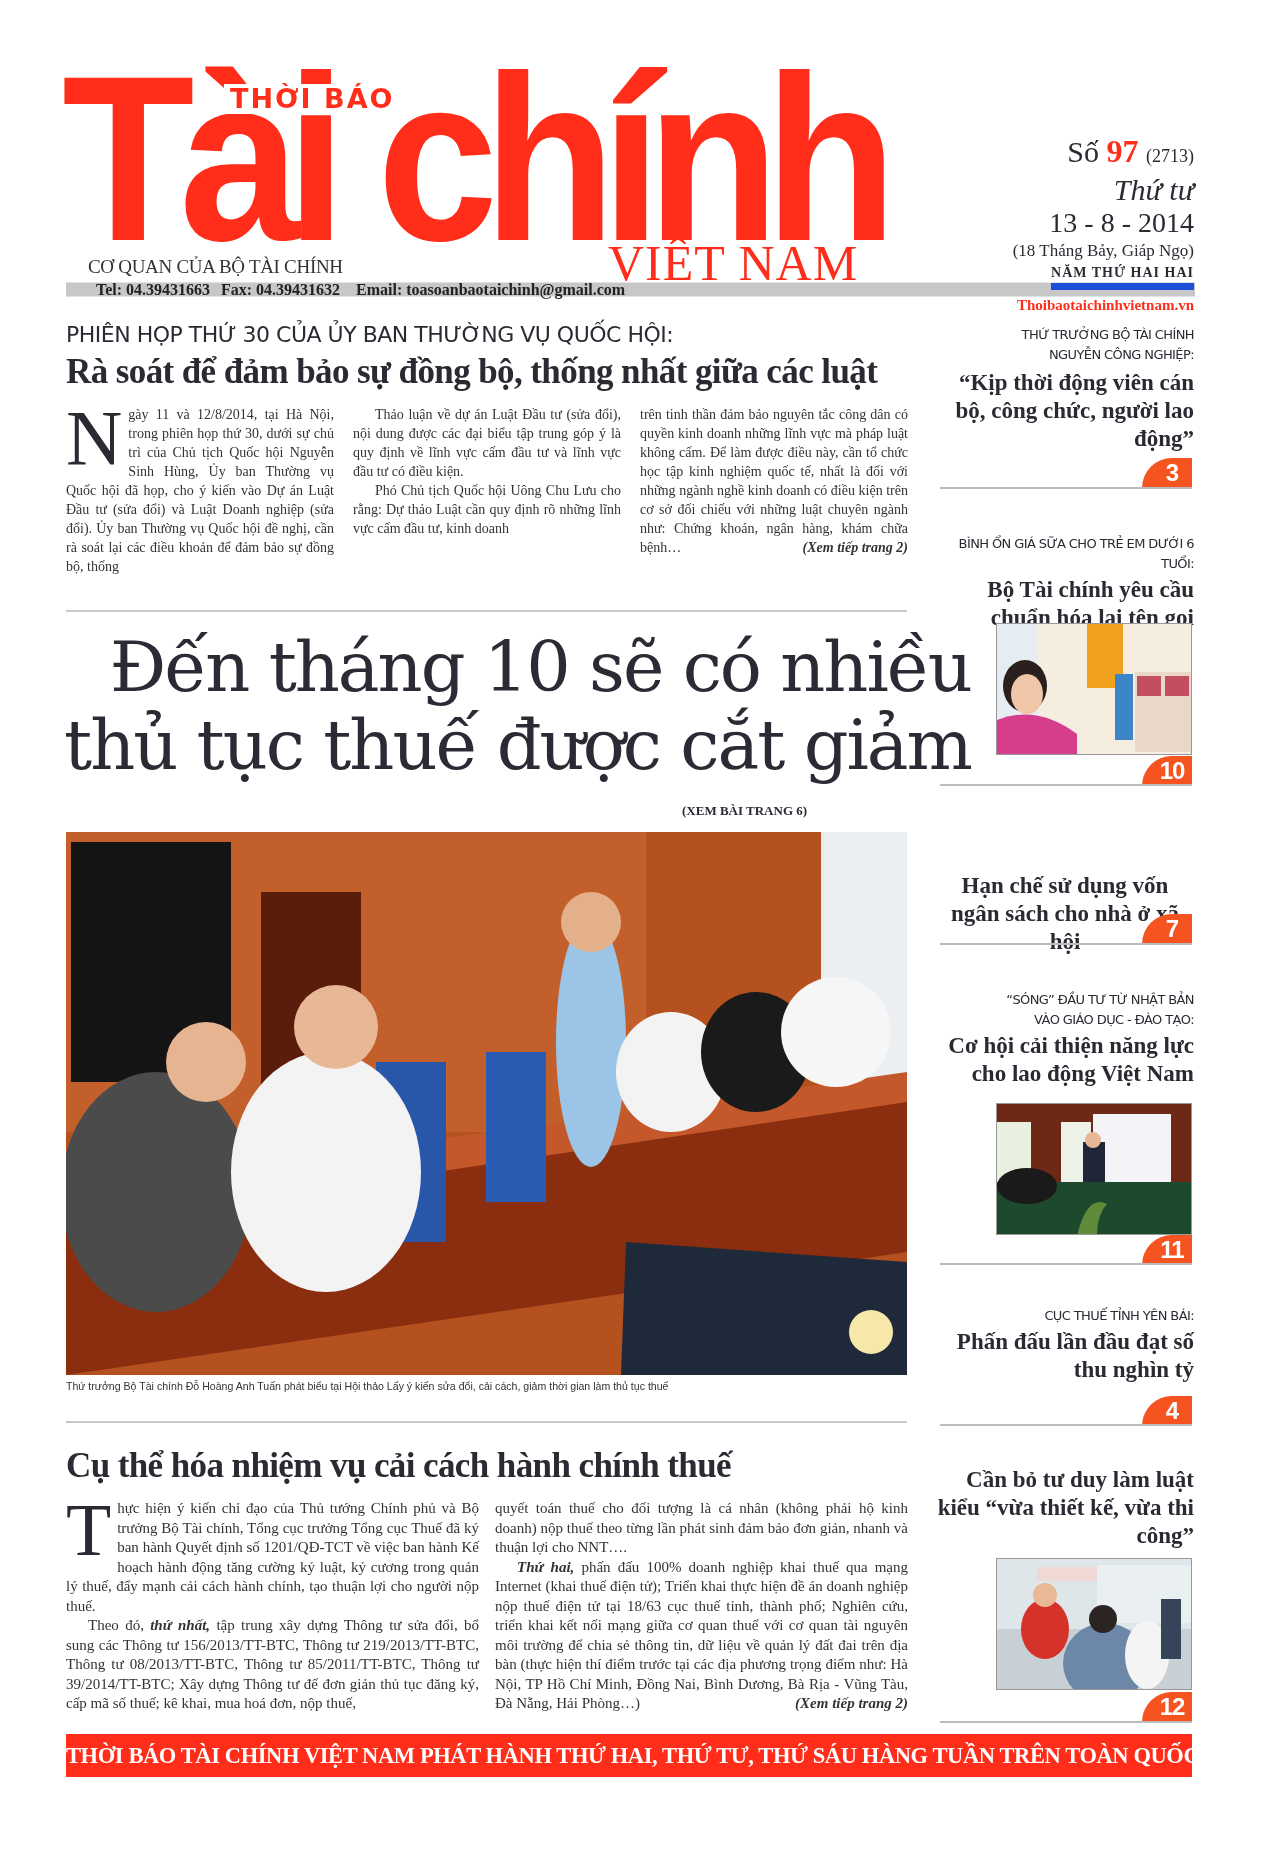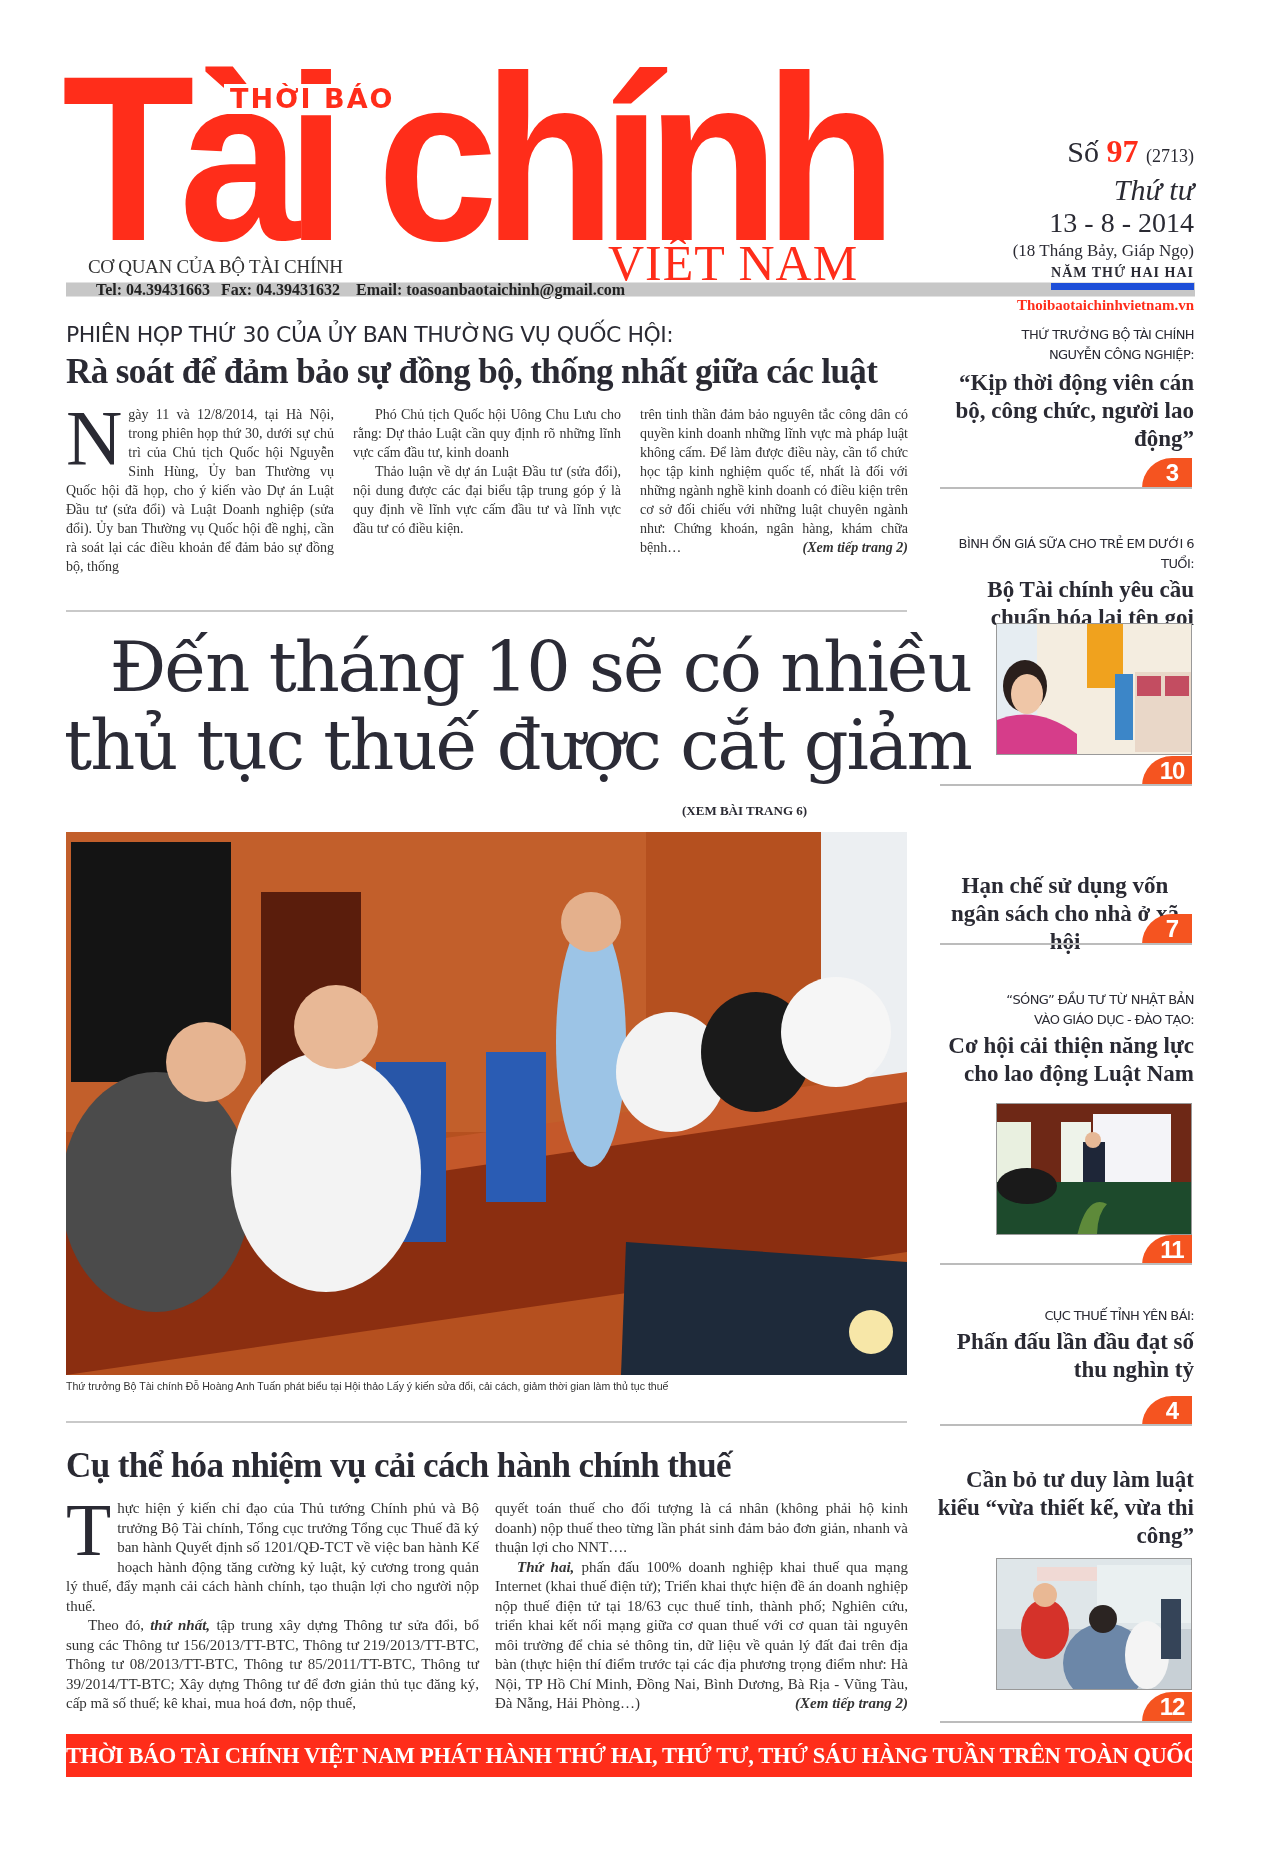--- a/index.html
+++ b/index.html
@@ -79,22 +79,22 @@
 </div>
 
 <div class="abs kicker" style="left:66px; top:322px;">PHIÊN HỌP THỨ 30 CỦA ỦY BAN THƯỜNG VỤ QUỐC HỘI:</div>
 <div class="abs headline-b" style="left:66px; top:352px; font-size:35px;">Rà soát để đảm bảo sự đồng bộ, thống nhất giữa các luật</div>
 
 <div class="body-cols">
   <div class="col" style="left:66px; top:405px; width:268px;">
     <span class="dropcap">N</span><span>gày 11 và 12/8/2014, tại Hà Nội, trong phiên họp thứ 30, dưới sự chủ trì của Chủ tịch Quốc hội Nguyễn Sinh Hùng, Ủy ban Thường vụ Quốc hội đã họp, cho ý kiến vào Dự án Luật Đầu tư (sửa đổi) và Luật Doanh nghiệp (sửa đổi). Ủy ban Thường vụ Quốc hội đề nghị, cần rà soát lại các điều khoản để đảm bảo sự đồng bộ, thống</span>
   </div>
   <div class="col" style="left:353px; top:405px; width:268px;">
+    <p style="text-indent:22px">Thảo luận về dự án Luật Đầu tư (sửa đổi), nội dung được các đại biểu tập trung góp ý là quy định về lĩnh vực cấm đầu tư và lĩnh vực đầu tư có điều kiện.</p>
     <p style="text-indent:22px">Phó Chủ tịch Quốc hội Uông Chu Lưu cho rằng: Dự thảo Luật cần quy định rõ những lĩnh vực cấm đầu tư, kinh doanh</p>
-    <p style="text-indent:22px">Thảo luận về dự án Luật Đầu tư (sửa đổi), nội dung được các đại biểu tập trung góp ý là quy định về lĩnh vực cấm đầu tư và lĩnh vực đầu tư có điều kiện.</p>
   </div>
   <div class="col" style="left:640px; top:405px; width:268px;">
     <span>trên tinh thần đảm bảo nguyên tắc công dân có quyền kinh doanh những lĩnh vực mà pháp luật không cấm. Để làm được điều này, cần tổ chức học tập kinh nghiệm quốc tế, nhất là đối với những ngành nghề kinh doanh có điều kiện trên cơ sở đối chiếu với những luật chuyên ngành như: Chứng khoán, ngân hàng, khám chữa bệnh…</span>
     <span class="cont">(Xem tiếp trang 2)</span>
   </div>
 </div>
 
 <div class="rule" style="left:66px; top:610px; width:841px;"></div>
 
 <div class="abs big-title">
@@ -176,21 +176,21 @@
 
 <div class="side" style="top:872px;text-align:center;">
   <div class="side-title">Hạn chế sử dụng vốn ngân sách cho nhà ở xã hội</div>
 </div>
 <div class="badge" style="top:914px; right:88px;">7</div>
 <div class="side-rule" style="top:943px; left:940px; right:88px;"></div>
 
 <div class="side" style="top:990px;">
   <div class="side-kicker" style="white-space:pre-line;">“SÓNG” ĐẦU TƯ TỪ NHẬT BẢN
 VÀO GIÁO DỤC - ĐÀO TẠO:</div>
-  <div class="side-title" style="margin-top:2px;">Cơ hội cải thiện năng lực cho lao động Luật Nam</div>
+  <div class="side-title" style="margin-top:2px;">Cơ hội cải thiện năng lực cho lao động Việt Nam</div>
 </div>
 <div class="abs side-photo" style="left:996px; top:1103px; width:196px; height:132px;">
   <svg width="196" height="132" viewBox="0 0 196 132">
     <rect width="196" height="132" fill="#6e2816"></rect>
     <rect x="0" y="18" width="34" height="60" fill="#e9f0e0"></rect>
     <rect x="64" y="18" width="30" height="60" fill="#eef3ea"></rect>
     <rect x="96" y="10" width="78" height="70" fill="#f4f4f8"></rect>
     <rect x="86" y="38" width="22" height="44" fill="#1e2638"></rect>
     <circle cx="96" cy="36" r="8" fill="#e6b896"></circle>
     <rect x="0" y="78" width="196" height="54" fill="#1d4a2c"></rect>

